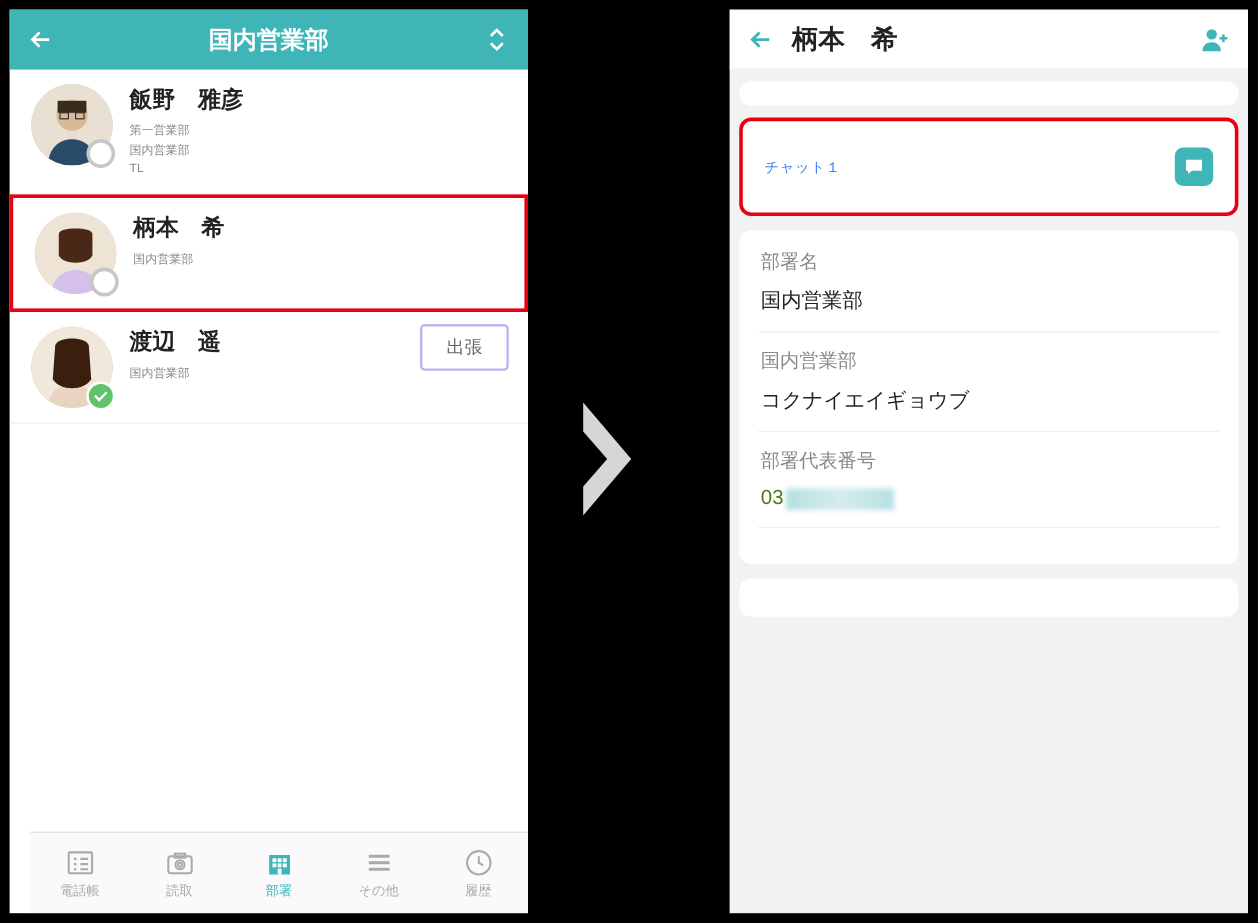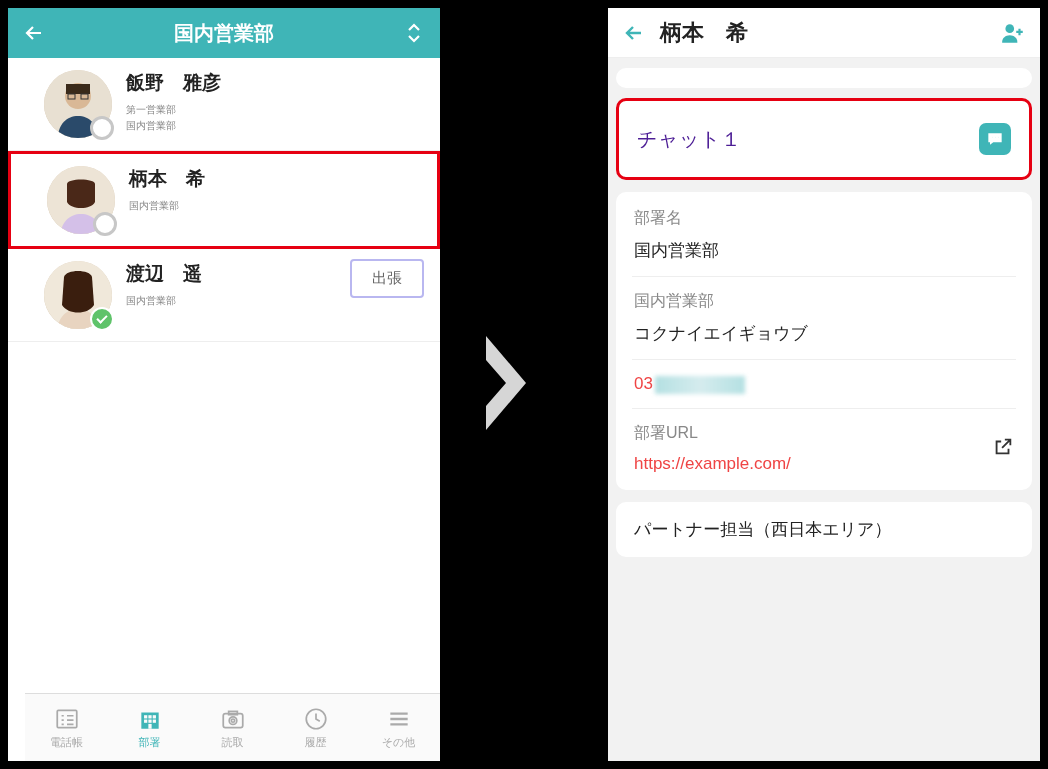--- a/index.html
+++ b/index.html
@@ -31,21 +31,21 @@
     .header-l .title {
       font-size: 20px;
       font-weight: 600;
     }
     .icon-btn { cursor: pointer; display: flex; align-items: center; }
 
     
     .contact {
       display: flex;
       align-items: flex-start;
-      padding: 12px 14px 12px 36px;
+      padding: 12px 14px 12px 18px;
       border-bottom: 1px solid #eee;
       position: relative;
       gap: 14px;
     }
     .contact.highlighted { border: 3px solid #e60012; border-left: 3px solid #e60012; border-right: 3px solid #e60012; }
     .avatar-wrap { position: relative; width: 68px; height: 68px; flex: none; }
     .avatar {
       width: 68px; height: 68px; border-radius: 50%;
       background: linear-gradient(#e0d2c0, #c9b89d);
       display: flex; align-items: center; justify-content: center;
@@ -120,29 +120,29 @@
     }
     .card {
       background: #fff; border-radius: 10px;
       padding: 16px 18px; margin-bottom: 12px;
     }
     .chat-card {
       border: 3px solid #e60012;
       display: flex; align-items: center; justify-content: space-between;
       padding: 22px 18px;
     }
-    .chat-label { color: #4c1d95; font-size: 20px; letter-spacing: 0.5px; }
+    .chat-label { color: #3b82f6; font-size: 12px; letter-spacing: 0.5px; }
     .chat-icon {
       width: 32px; height: 32px; border-radius: 7px;
       background: #3fb5b7; display: flex;
       align-items: center; justify-content: center;
     }
     .field-label { color: #888; font-size: 16px; margin-bottom: 10px; }
     .field-value { color: #222; font-size: 17px; }
-    .field-value.teal { color: #ef4444; }
+    .field-value.teal { color: #4d7c0f; }
     .field-divider { height: 1px; background: #eee; margin: 14px -2px; }
     .url-row { display: flex; align-items: center; justify-content: space-between; }
     .url-row .link-icon { color: #333; }
     .phone-mask {
       display: inline-block; width: 90px; height: 18px;
       background: linear-gradient(90deg, #b4e0e2, #d5ecee, #b4e0e2);
       filter: blur(2px); vertical-align: middle; margin-left: 2px;
     }
   </style>
 </head>
@@ -175,20 +175,21 @@
               <rect x="24" y="24" width="7" height="5" fill="none" stroke="#333" stroke-width="1"></rect>
               <rect x="37" y="24" width="7" height="5" fill="none" stroke="#333" stroke-width="1"></rect>
             </svg>
           </div>
       <div class="status-circle"></div>
     </div>
     <div class="contact-info">
       <div class="contact-name">飯野　雅彦</div>
       <div class="contact-sub">第一営業部</div>
           <div class="contact-sub">国内営業部</div>
+          <div class="contact-sub">TL</div>
     </div>
 
   </div>
       <div class="contact highlighted">
     <div class="avatar-wrap">
       <div class="avatar">
             <svg viewBox="0 0 68 68">
               <rect width="68" height="68" fill="#ede4d6"></rect>
               <circle cx="34" cy="28" r="14" fill="#e8c4a0"></circle>
               <path d="M14 68c0-12 9-20 20-20s20 8 20 20" fill="#d4c0e8"></path>
@@ -224,54 +225,54 @@
     </div>
 
   <div class="tabbar" id="tabbar">
       <div class="tab">
         <svg viewBox="0 0 24 24" fill="none" stroke="currentColor" stroke-width="1.6">
           <rect x="3" y="4" width="18" height="16" rx="1"></rect>
           <path d="M7 9h2M7 13h2M7 17h2M12 9h6M12 13h6M12 17h6"></path>
         </svg>
         <span>電話帳</span>
       </div>
+      <div class="tab">
+        <svg viewBox="0 0 24 24" fill="none" stroke="currentColor" stroke-width="1.6">
+          <rect x="3" y="7" width="18" height="13" rx="2"></rect>
+          <circle cx="12" cy="13.5" r="3.5"></circle>
+          <circle cx="12" cy="13.5" r="1.5"></circle>
+          <rect x="8" y="5" width="8" height="3"></rect>
+        </svg>
+        <span>読取</span>
+      </div>
       <div class="tab active">
         <svg viewBox="0 0 24 24" fill="currentColor">
           <rect x="4" y="6" width="16" height="15"></rect>
           <rect x="6.5" y="8.5" width="3" height="3" fill="#fafafa"></rect>
           <rect x="10.5" y="8.5" width="3" height="3" fill="#fafafa"></rect>
           <rect x="14.5" y="8.5" width="3" height="3" fill="#fafafa"></rect>
           <rect x="6.5" y="12.5" width="3" height="3" fill="#fafafa"></rect>
           <rect x="10.5" y="12.5" width="3" height="3" fill="#fafafa"></rect>
           <rect x="14.5" y="12.5" width="3" height="3" fill="#fafafa"></rect>
           <rect x="10.5" y="16.5" width="3" height="4.5" fill="#fafafa"></rect>
         </svg>
         <span>部署</span>
       </div>
       <div class="tab">
-        <svg viewBox="0 0 24 24" fill="none" stroke="currentColor" stroke-width="1.6">
-          <rect x="3" y="7" width="18" height="13" rx="2"></rect>
-          <circle cx="12" cy="13.5" r="3.5"></circle>
-          <circle cx="12" cy="13.5" r="1.5"></circle>
-          <rect x="8" y="5" width="8" height="3"></rect>
-        </svg>
-        <span>読取</span>
+        <svg viewBox="0 0 24 24" fill="none" stroke="currentColor" stroke-width="2.2">
+          <path d="M4 7h16M4 12h16M4 17h16"></path>
+        </svg>
+        <span>その他</span>
       </div>
       <div class="tab">
         <svg viewBox="0 0 24 24" fill="none" stroke="currentColor" stroke-width="1.6">
           <circle cx="12" cy="12" r="9"></circle>
           <path d="M12 7v5l3.5 2"></path>
         </svg>
         <span>履歴</span>
-      </div>
-      <div class="tab">
-        <svg viewBox="0 0 24 24" fill="none" stroke="currentColor" stroke-width="2.2">
-          <path d="M4 7h16M4 12h16M4 17h16"></path>
-        </svg>
-        <span>その他</span>
       </div>
     </div>
 </div>
 
 <div class="arrow-sep">
   <svg width="64" height="110" viewBox="0 0 64 110" fill="#d6d6d6">
       <path d="M8 8 L48 55 L8 102 L8 78 L28 55 L8 32 Z"></path>
     </svg>
 </div>
 
@@ -309,36 +310,24 @@
 
     <div class="card">
       <div class="field-label">部署名</div>
       <div class="field-value">国内営業部</div>
       <div class="field-divider"></div>
 
       <div class="field-label">国内営業部</div>
       <div class="field-value">コクナイエイギョウブ</div>
       <div class="field-divider"></div>
 
+      <div class="field-label">部署代表番号</div>
       <div class="field-value teal">
         <span>03</span><span class="phone-mask"></span>
       </div>
       <div class="field-divider"></div>
 
-      <div class="url-row">
-        <div>
-          <div class="field-label">部署URL</div>
-          <div class="field-value teal">https://example.com/</div>
-        </div>
-        <span class="link-icon">
-          <svg width="22" height="22" viewBox="0 0 24 24" fill="none" stroke="#333" stroke-width="2">
-              <path d="M14 4h6v6M20 4l-9 9"></path>
-              <path d="M18 14v5H5V6h5"></path>
-            </svg>
-        </span>
-      </div>
     </div>
 
     <div class="card">
-      <div class="field-value">パートナー担当（西日本エリア）</div>
     </div>
   </div>
 </div>
 
 </body></html>

